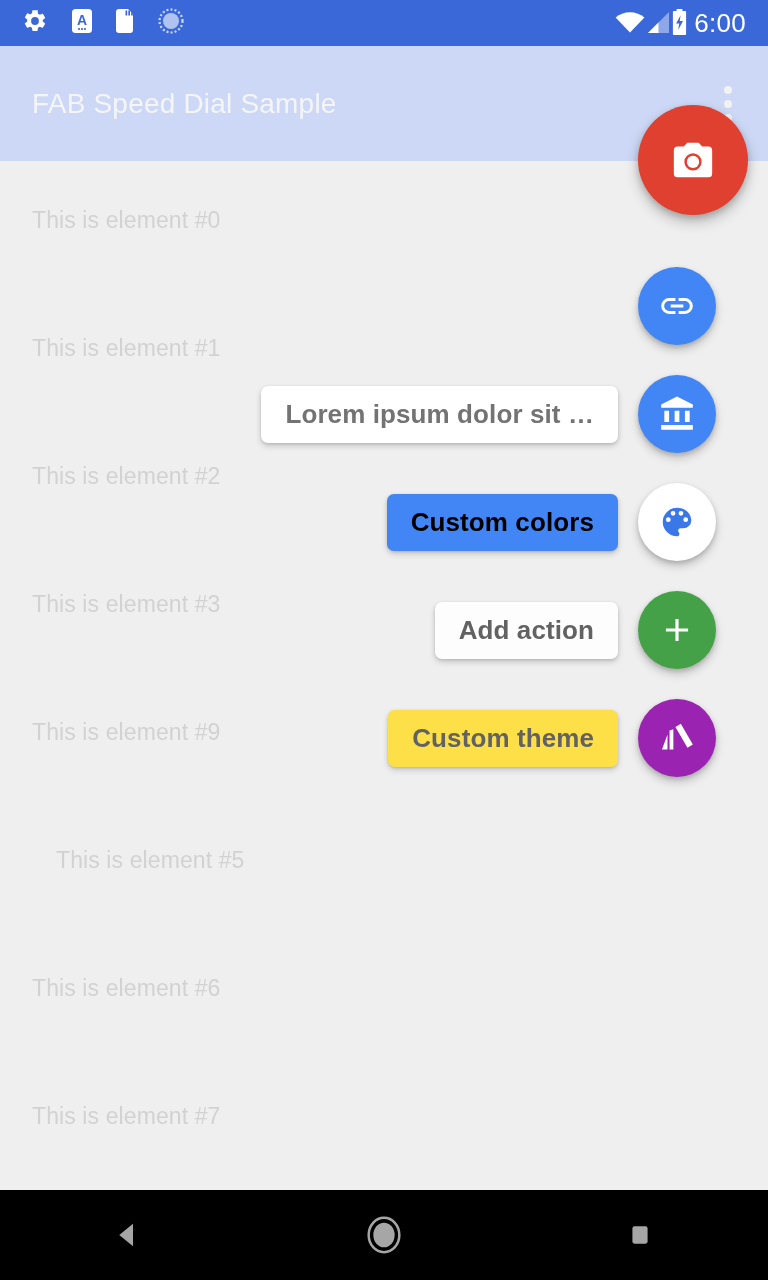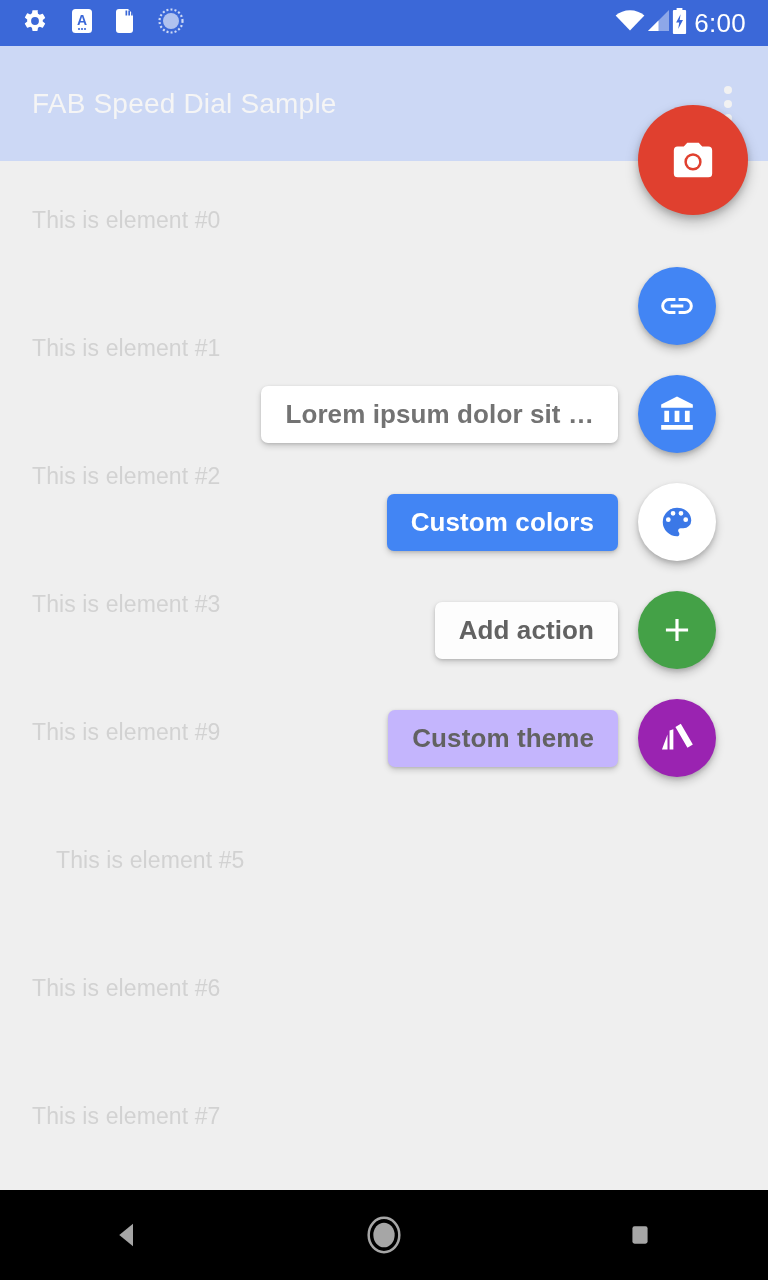--- a/index.html
+++ b/index.html
@@ -19,21 +19,21 @@
   
   #status-bar {
     position:absolute; top:0; left:0;
     width:768px; height:46px;
     background:#3B68D8;
     display:flex; align-items:center;
     padding:0 22px;
     z-index:50;
   }
   #status-left { display:flex; align-items:center; gap:22px; }
-  #status-right { margin-left:auto; display:flex; align-items:center; }
+  #status-right { margin-left:auto; display:flex; align-items:flex-end; }
   .sb-icon { display:block; }
   #clock {
     color:#FFFFFF; font-size:26px; font-weight:400;
     letter-spacing:0.3px; margin-left:6px;
   }
 
   
   #app-bar {
     position:absolute; top:46px; left:0;
     width:768px; height:115px;
@@ -225,37 +225,37 @@
         </div>
         <div class="mini-row" style="top: 375px;">
           <div class="mini-label" style="background: rgb(255, 255, 255); color: #737373;">Lorem ipsum dolor sit …</div>
           <div class="mini-fab" style="background: rgb(66, 133, 244);">
             <svg width="38" height="38" viewBox="0 0 24 24">
               <path fill="#FFFFFF" d="M4 10h3v7H4v-7zm6.5 0h3v7h-3v-7zM2 19h20v3H2v-3zm15 -9h3v7h-3v-7zM12 1 2 6v2h20V6L12 1z"></path>
             </svg>
           </div>
         </div>
         <div class="mini-row" style="top: 483px;">
-          <div class="mini-label" style="background: rgb(66, 133, 244); color: #ffffff; margin-left: 32px;">Custom colors</div>
+          <div class="mini-label" style="background: rgb(66, 133, 244); color: #000000; margin-left: 32px;">Custom colors</div>
           <div class="mini-fab" style="background: rgb(255, 255, 255);">
             <svg width="38" height="38" viewBox="0 0 24 24">
               <path fill="#3B78E7" d="M12 3a9 9 0 0 0 0 18c.83 0 1.5-.67 1.5-1.5 0-.39-.15-.74-.39-1.01-.23-.26-.38-.61-.38-.99 0-.83.67-1.5 1.5-1.5H16a5 5 0 0 0 5-5c0-4.42-4.03-8-9-8zm-5.5 9a1.5 1.5 0 1 1 0-3 1.5 1.5 0 0 1 0 3zm3-4a1.5 1.5 0 1 1 0-3 1.5 1.5 0 0 1 0 3zm5 0a1.5 1.5 0 1 1 0-3 1.5 1.5 0 0 1 0 3zm3 4a1.5 1.5 0 1 1 0-3 1.5 1.5 0 0 1 0 3z"></path>
             </svg>
           </div>
         </div>
         <div class="mini-row" style="top: 591px; margin-left: 44px;">
           <div class="mini-label" style="background: rgb(253, 253, 253); color: rgb(98, 98, 98);">Add action</div>
           <div class="mini-fab" style="background: rgb(68, 161, 71);">
             <svg width="38" height="38" viewBox="0 0 24 24">
               <path fill="#FFFFFF" d="M19 13h-6v6h-2v-6H5v-2h6V5h2v6h6v2z"></path>
             </svg>
           </div>
         </div>
         <div class="mini-row" style="top: 699px;">
-          <div class="mini-label" style="background: #c4b5fd; color: rgb(98, 98, 98);">Custom theme</div>
+          <div class="mini-label" style="background: #fde047; color: rgb(98, 98, 98);">Custom theme</div>
           <div class="mini-fab" style="background: rgb(154, 35, 177);">
             <svg width="38" height="38" viewBox="0 0 24 24">
               <path fill="#FFFFFF" d="M2.5 19.3 6 9.8v9.5H2.5zM7.3 19.3V7.3l2.4-.9v12.9H7.3zM22 16.1 14.4 3 11 5l7.6 13.1 3.4-2z"></path>
             </svg>
           </div>
         </div>
       </div>
   </div>
 
   <div id="nav-bar" style="background: rgb(0, 0, 0);">

